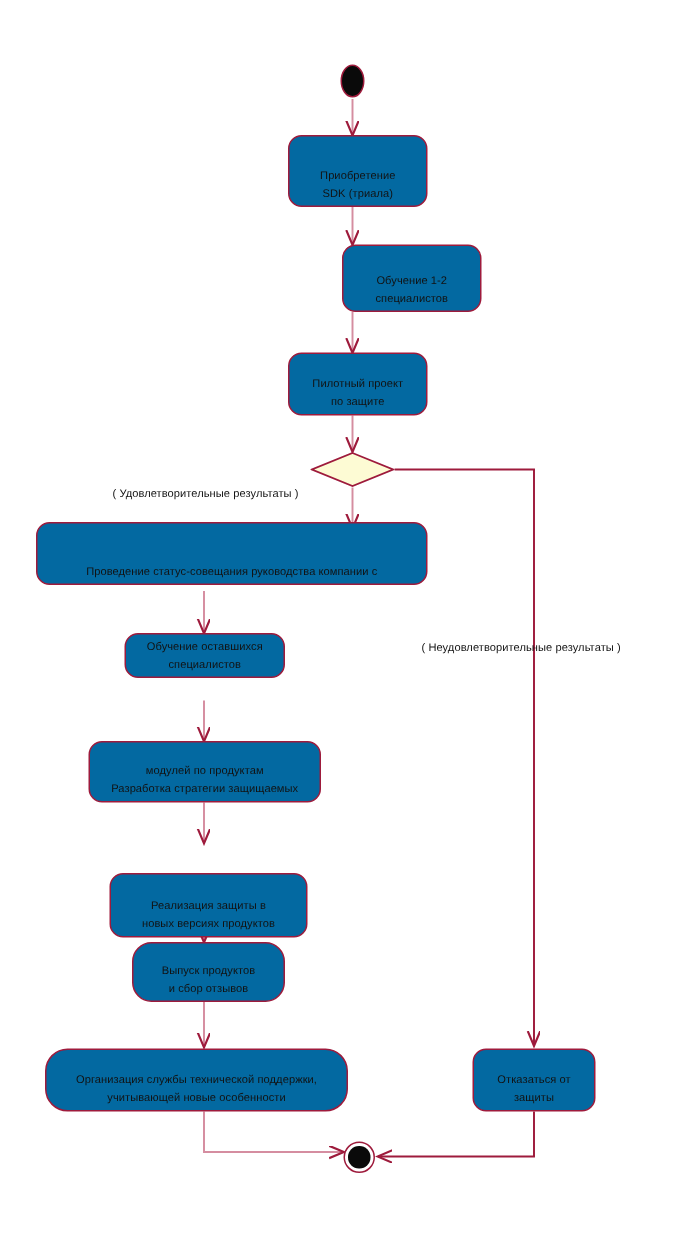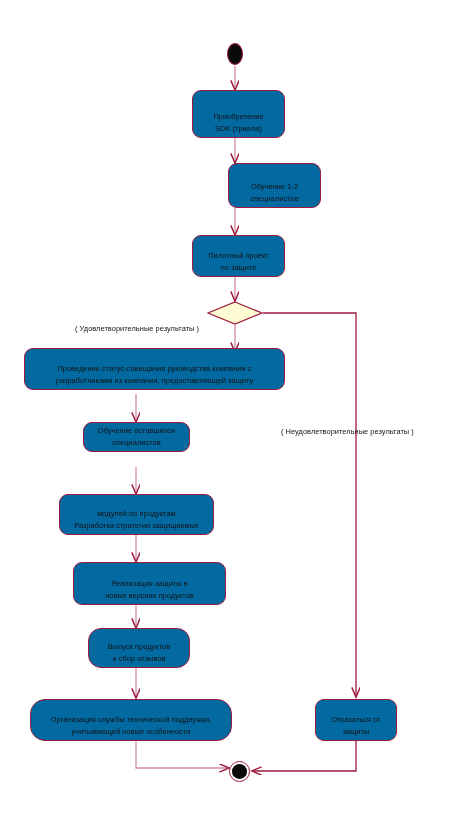--- a/index.html
+++ b/index.html
@@ -149,39 +149,38 @@
     </svg>
   </div>
 
   <div class="guard-label" style="left:55px; top:324px;margin-left:20px;">( Удовлетворительные результаты )</div>
 
   <div class="guard-label" style="left:281px; top:427px;">( Неудовлетворительные результаты )</div>
 
   <div class="activity-node" style="left:24px; top:348px; width:261px; height:42px;">
     <span>
       <span>Проведение статус-совещания руководства компании с</span>
-      <span>разработчиками из компании, предоставляющей защиту</span>
     </span>
   </div>
 
   <div class="activity-node" style="left:83px; top:422px; width:107px; height:30px;">
     <span>
       <span>Обучение оставшихся</span>
       <span>специалистов</span>
     </span>
   </div>
 
   <div class="activity-node" style="left:59px; top:494px; width:155px; height:41px;">
     <span>
       <span>модулей по продуктам</span>
       <span>Разработка стратегии защищаемых</span>
     </span>
   </div>
 
-  <div class="activity-node" style="left:73px; top:562px; width:153px; height:43px;">
+  <div class="activity-node" style="left:73px; top:582px; width:132px; height:43px;">
     <span>
       <span>Реализация защиты в</span>
       <span>новых версиях продуктов</span>
     </span>
   </div>
 
   <div class="activity-node" style="left:88px; top:628px; width:102px; height:40px;border-radius:13px;">
     <span>
       <span>Выпуск продуктов</span>
       <span>и сбор отзывов</span>

